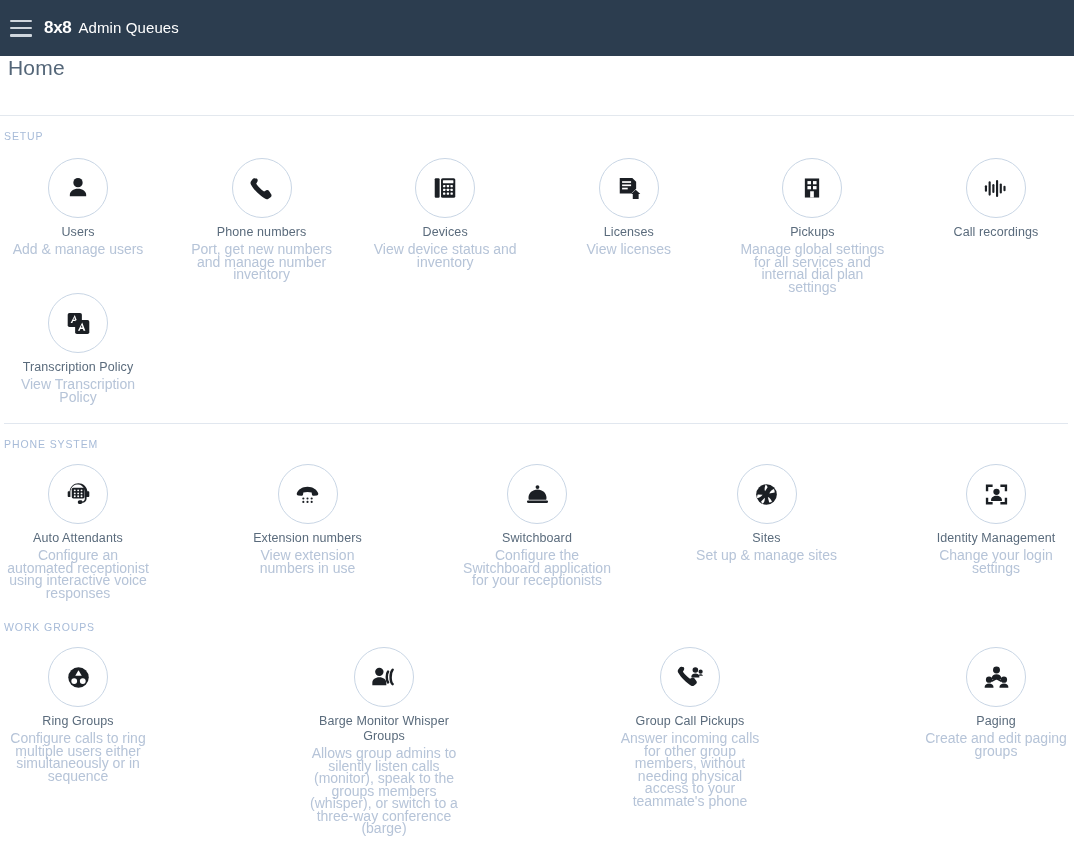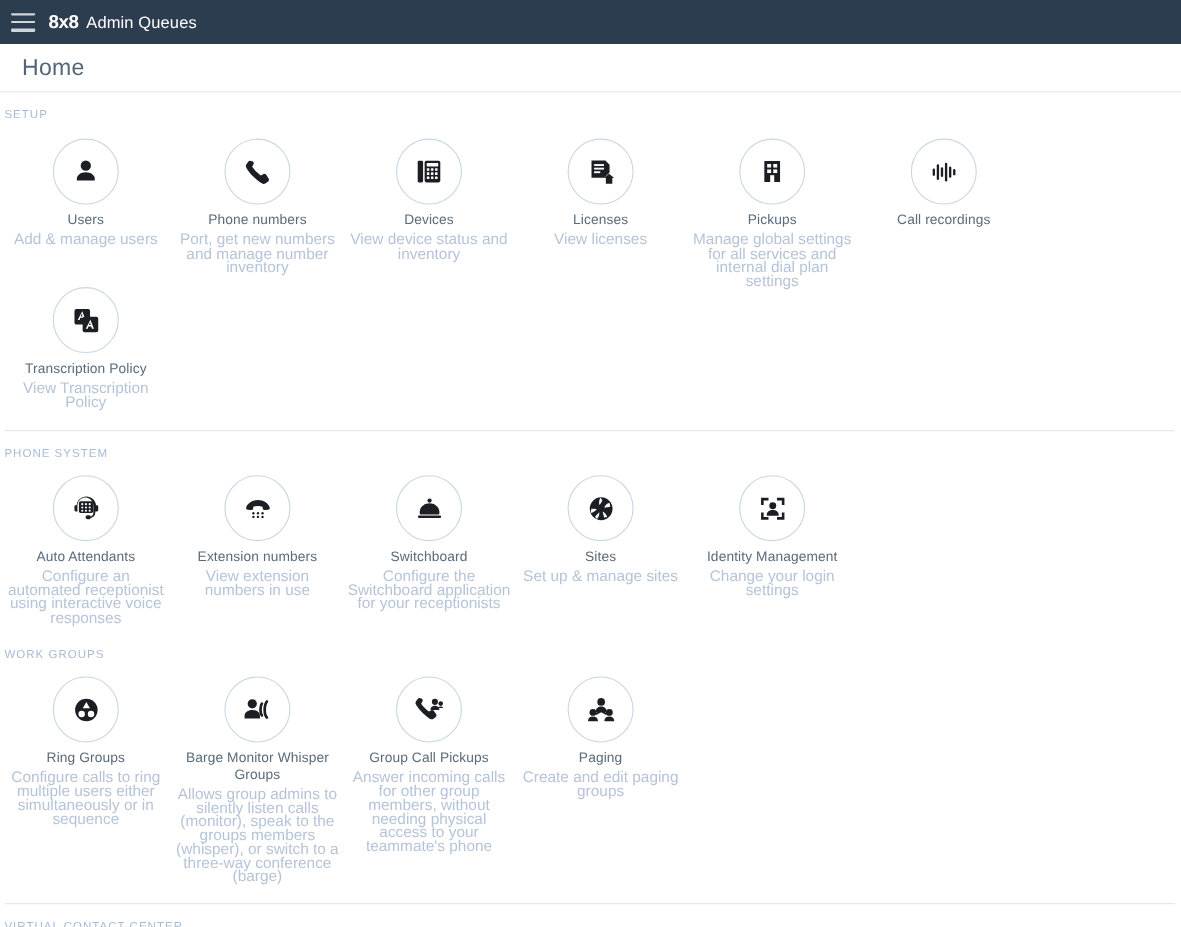--- a/index.html
+++ b/index.html
@@ -7,21 +7,21 @@
   html, body {
     margin: 0; padding: 0;
     width: 1074px; height: 843px;
     background: #ffffff;
     font-family: "Liberation Sans", "DejaVu Sans", sans-serif;
     overflow: hidden;
   }
 
   
   .appbar {
-    height: 40px;
+    height: 56px;
     background: #2c3d4f;
     display: flex;
     align-items: center;
     padding: 0 0 0 10px;
     color: #ffffff;
   }
   .hamburger {
     width: 22px; height: 17px;
     display: flex; flex-direction: column; justify-content: space-between;
     margin-right: 12px;
@@ -36,23 +36,23 @@
     font-size: 17px; font-weight: bold; letter-spacing: -0.3px;
     color: #ffffff; margin-right: 7px;
   }
   .brand-title {
     font-size: 15px; font-weight: normal; color: #ffffff;
     letter-spacing: 0.1px;
   }
 
   
   .page-title-bar {
-    height: 44px;
-    display: flex; align-items: center;
-    padding-left: 20px;
+    height: 60px;
+    display: flex; 
+    padding-left: 8px;
     border-bottom: 1px solid #e3e8ee;
   }
   .page-title {
     font-size: 21px; color: #546678; font-weight: normal;
     letter-spacing: 0.2px;
   }
 
   
   .content { padding: 0; }
 
@@ -68,20 +68,21 @@
   .divider {
     height: 1px; background: #e1e7ef;
     margin: 0 6px 0 4px;
   }
 
   .tile-row {
     display: flex;
     flex-wrap: wrap;
     align-items: flex-start;
     padding-top: 14px;
+    justify-content: space-between;
   }
   .tile {
     width: 156px;
     display: flex; flex-direction: column; align-items: center;
     text-align: center;
     cursor: pointer;
     padding: 0 4px;
   }
   .tile-circle {
     width: 60px; height: 60px;

